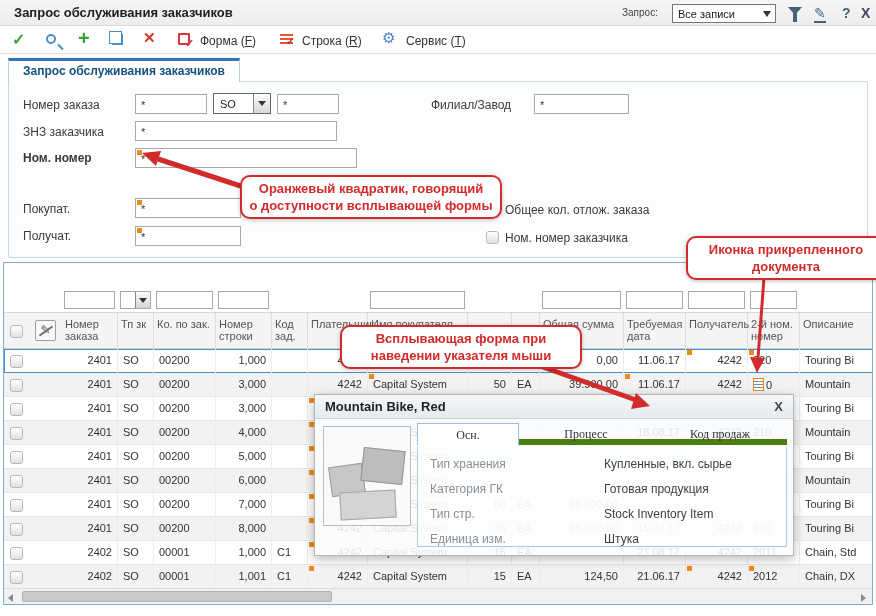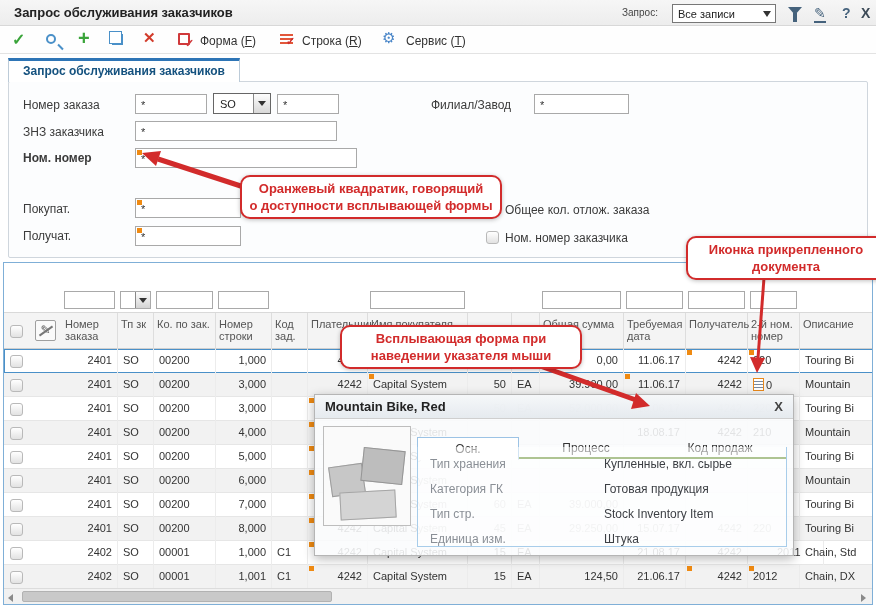--- a/index.html
+++ b/index.html
@@ -137,21 +137,21 @@
   .pp-title-text { position:absolute; left:10px; top:4px; font-size:13px; font-weight:bold; color:#222; }
   .pp-close { position:absolute; right:10px; top:4px; font-size:13px; font-weight:bold; color:#444; cursor:pointer; }
   .pp-img { position:absolute; left:8px; top:31px; width:88px; height:100px; background:#fafafa;
     border:1px solid #bdbdbd; overflow:hidden; }
   .pp-box1 { position:absolute; left:6px; top:38px; width:34px; height:30px; background:#c7c7c7;
     border:1px solid #9d9d9d; transform:rotate(-8deg); }
   .pp-box2 { position:absolute; left:38px; top:22px; width:42px; height:34px; background:#bdbdbd;
     border:1px solid #959595; transform:rotate(6deg); }
   .pp-box3 { position:absolute; left:16px; top:64px; width:56px; height:28px; background:#d4d4d4;
     border:1px solid #a5a5a5; transform:rotate(-3deg); }
-  .pp-tabs { position:absolute; left:102px; top:42px; width:370px; height:22px; border-bottom:2px solid #4d7c0f; }
+  .pp-tabs { position:absolute; left:102px; top:28px; width:370px; height:22px; border-bottom:6px solid #4d7c0f;font-family:Liberation Serif, serif; }
   .pp-tab { position:absolute; top:0; height:22px; font-size:12px; color:#333; text-align:center;
     padding-top:4px; cursor:pointer; }
   .pp-tab.active { left:0; width:102px; background:#fff; border:1px solid #9cc3e5; border-bottom:1px solid #fff;
     height:23px; font-weight:normal; }
   .pp-tab.t2 { left:102px; width:134px; } .pp-tab.t3 { left:236px; width:134px; }
   .pp-body { position:absolute; left:102px; top:52px; width:370px; height:100px;
     border:1px solid #a8cdea; border-top:none; background:rgba(255,255,255,0.55); }
   .pp-frow { position:absolute; left:0; width:370px; height:25px; }
   .pp-flabel { position:absolute; left:12px; top:6px; font-size:12px; color:#8a8f96; }
   .pp-fvalue { position:absolute; left:186px; top:6px; font-size:12px; color:#3c3f44; }
@@ -420,21 +420,21 @@
           <div class="gcell" style="left: 150px; width: 62px;">00001</div>
           <div class="gcell ar" style="left: 212px; width: 56px;">1,000</div>
           <div class="gcell" style="left: 268px; width: 36px;">C1</div>
           <div class="gcell ar om" style="left: 304px; width: 60px;">4242</div>
           <div class="gcell" style="left: 364px; width: 100px;">Capital System</div>
           <div class="gcell ar" style="left: 464px; width: 44px;">15</div>
           <div class="gcell" style="left: 508px; width: 28px;">EA</div>
           <div class="gcell ar" style="left: 536px; width: 84px;"></div>
           <div class="gcell ar" style="left: 620px; width: 62px;">21.08.17</div>
           <div class="gcell ar" style="left: 682px; width: 62px;">4242</div>
-          <div class="gcell" style="left: 744px; width: 52px; margin-left: 24px;">2011</div>
+          <div class="gcell" style="left: 744px; width: 52px;">2011</div>
           <div class="gcell" style="left: 796px; width: 150px;">Chain, Std</div>
         </div>
         <div class="grow alt" style="top: 302px;">
           <div style="position: absolute; left: 6px; top: 5px;"><span class="cb"></span></div>
           <div class="gcell ar" style="left: 58px; width: 56px;">2402</div>
           <div class="gcell" style="left: 114px; width: 36px;">SO</div>
           <div class="gcell" style="left: 150px; width: 62px;">00001</div>
           <div class="gcell ar" style="left: 212px; width: 56px;">1,001</div>
           <div class="gcell" style="left: 268px; width: 36px;">C1</div>
           <div class="gcell ar om" style="left: 304px; width: 60px;">4242</div>

